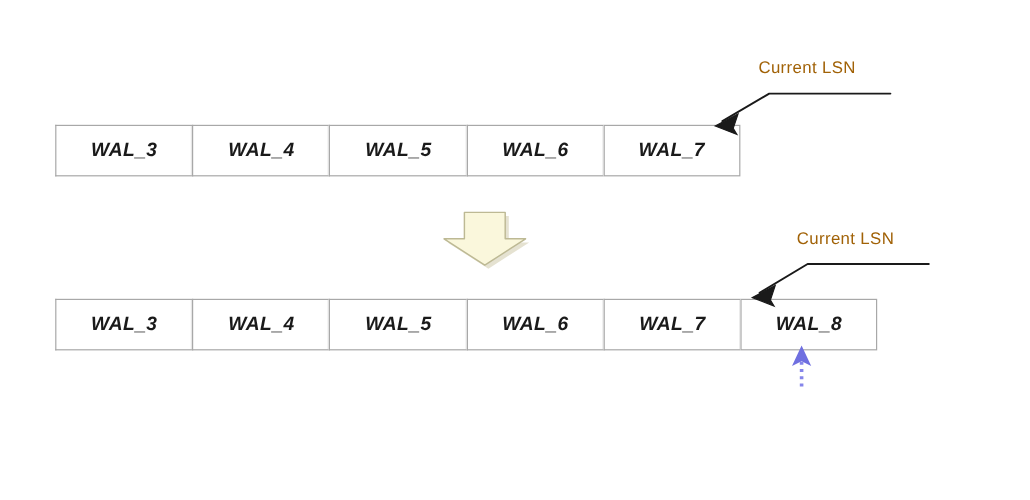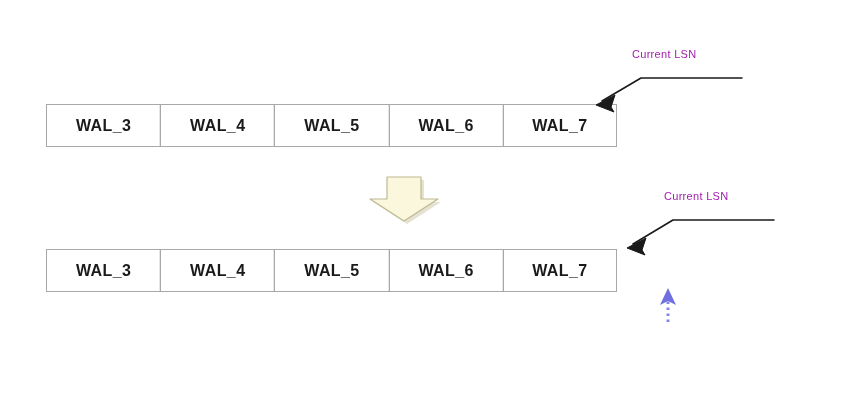--- a/index.html
+++ b/index.html
@@ -28,40 +28,41 @@
   .wal-cell {
     box-sizing: border-box;
     height: 43px;
     border: 1px solid #a8a8a8;
     border-right: none;
     background: #ffffff;
     display: flex;
     align-items: center;
     justify-content: center;
     font-family: "Liberation Sans", sans-serif;
+    font-style: italic;
     font-weight: bold;
     font-size: 16px;
     letter-spacing: 0.4px;
     color: #1a1a1a;
     box-shadow: inset -1px 0 0 #e6e6e6;
   }
   .wal-cell:last-child {
     border-right: 1px solid #a8a8a8;
     box-shadow: none;
   }
   #strip-top  { left: 46px; top: 104px; }
   #strip-bottom { left: 46px; top: 249px; }
 
   
   .anno-label {
     position: absolute;
     font-family: "Liberation Sans", sans-serif;
-    font-size: 11px;
+    font-size: 14px;
     font-weight: normal;
-    color: #a21caf;
+    color: #a16207;
     white-space: nowrap;
     letter-spacing: 0.3px;
   }
   #lsn-label-top    { left: 632px; top: 48px; }
   #lsn-label-bottom { left: 664px; top: 190px; }
   #create-label     { left: 574px; top: 331px; }
 
   
   #overlay {
     position: absolute;
@@ -84,20 +85,21 @@
       <div class="wal-cell" style="width: 114.2px;">WAL_6</div>
       <div class="wal-cell" style="width: 114.2px;">WAL_7</div>
     </div>
 
   <div class="wal-strip" id="strip-bottom">
       <div class="wal-cell" style="width: 114.2px;">WAL_3</div>
       <div class="wal-cell" style="width: 114.2px;">WAL_4</div>
       <div class="wal-cell" style="width: 114.2px;">WAL_5</div>
       <div class="wal-cell" style="width: 114.2px;">WAL_6</div>
       <div class="wal-cell" style="width: 114.2px;">WAL_7</div>
+      <div class="wal-cell" style="width: 114.2px;">WAL_8</div>
     </div>
 
   <div class="anno-label" id="lsn-label-top">Current LSN</div>
 
   <div class="anno-label" id="lsn-label-bottom">Current LSN</div>
 
 
   <svg id="overlay" viewBox="0 0 858 417" xmlns="http://www.w3.org/2000/svg">
 
     <g>

